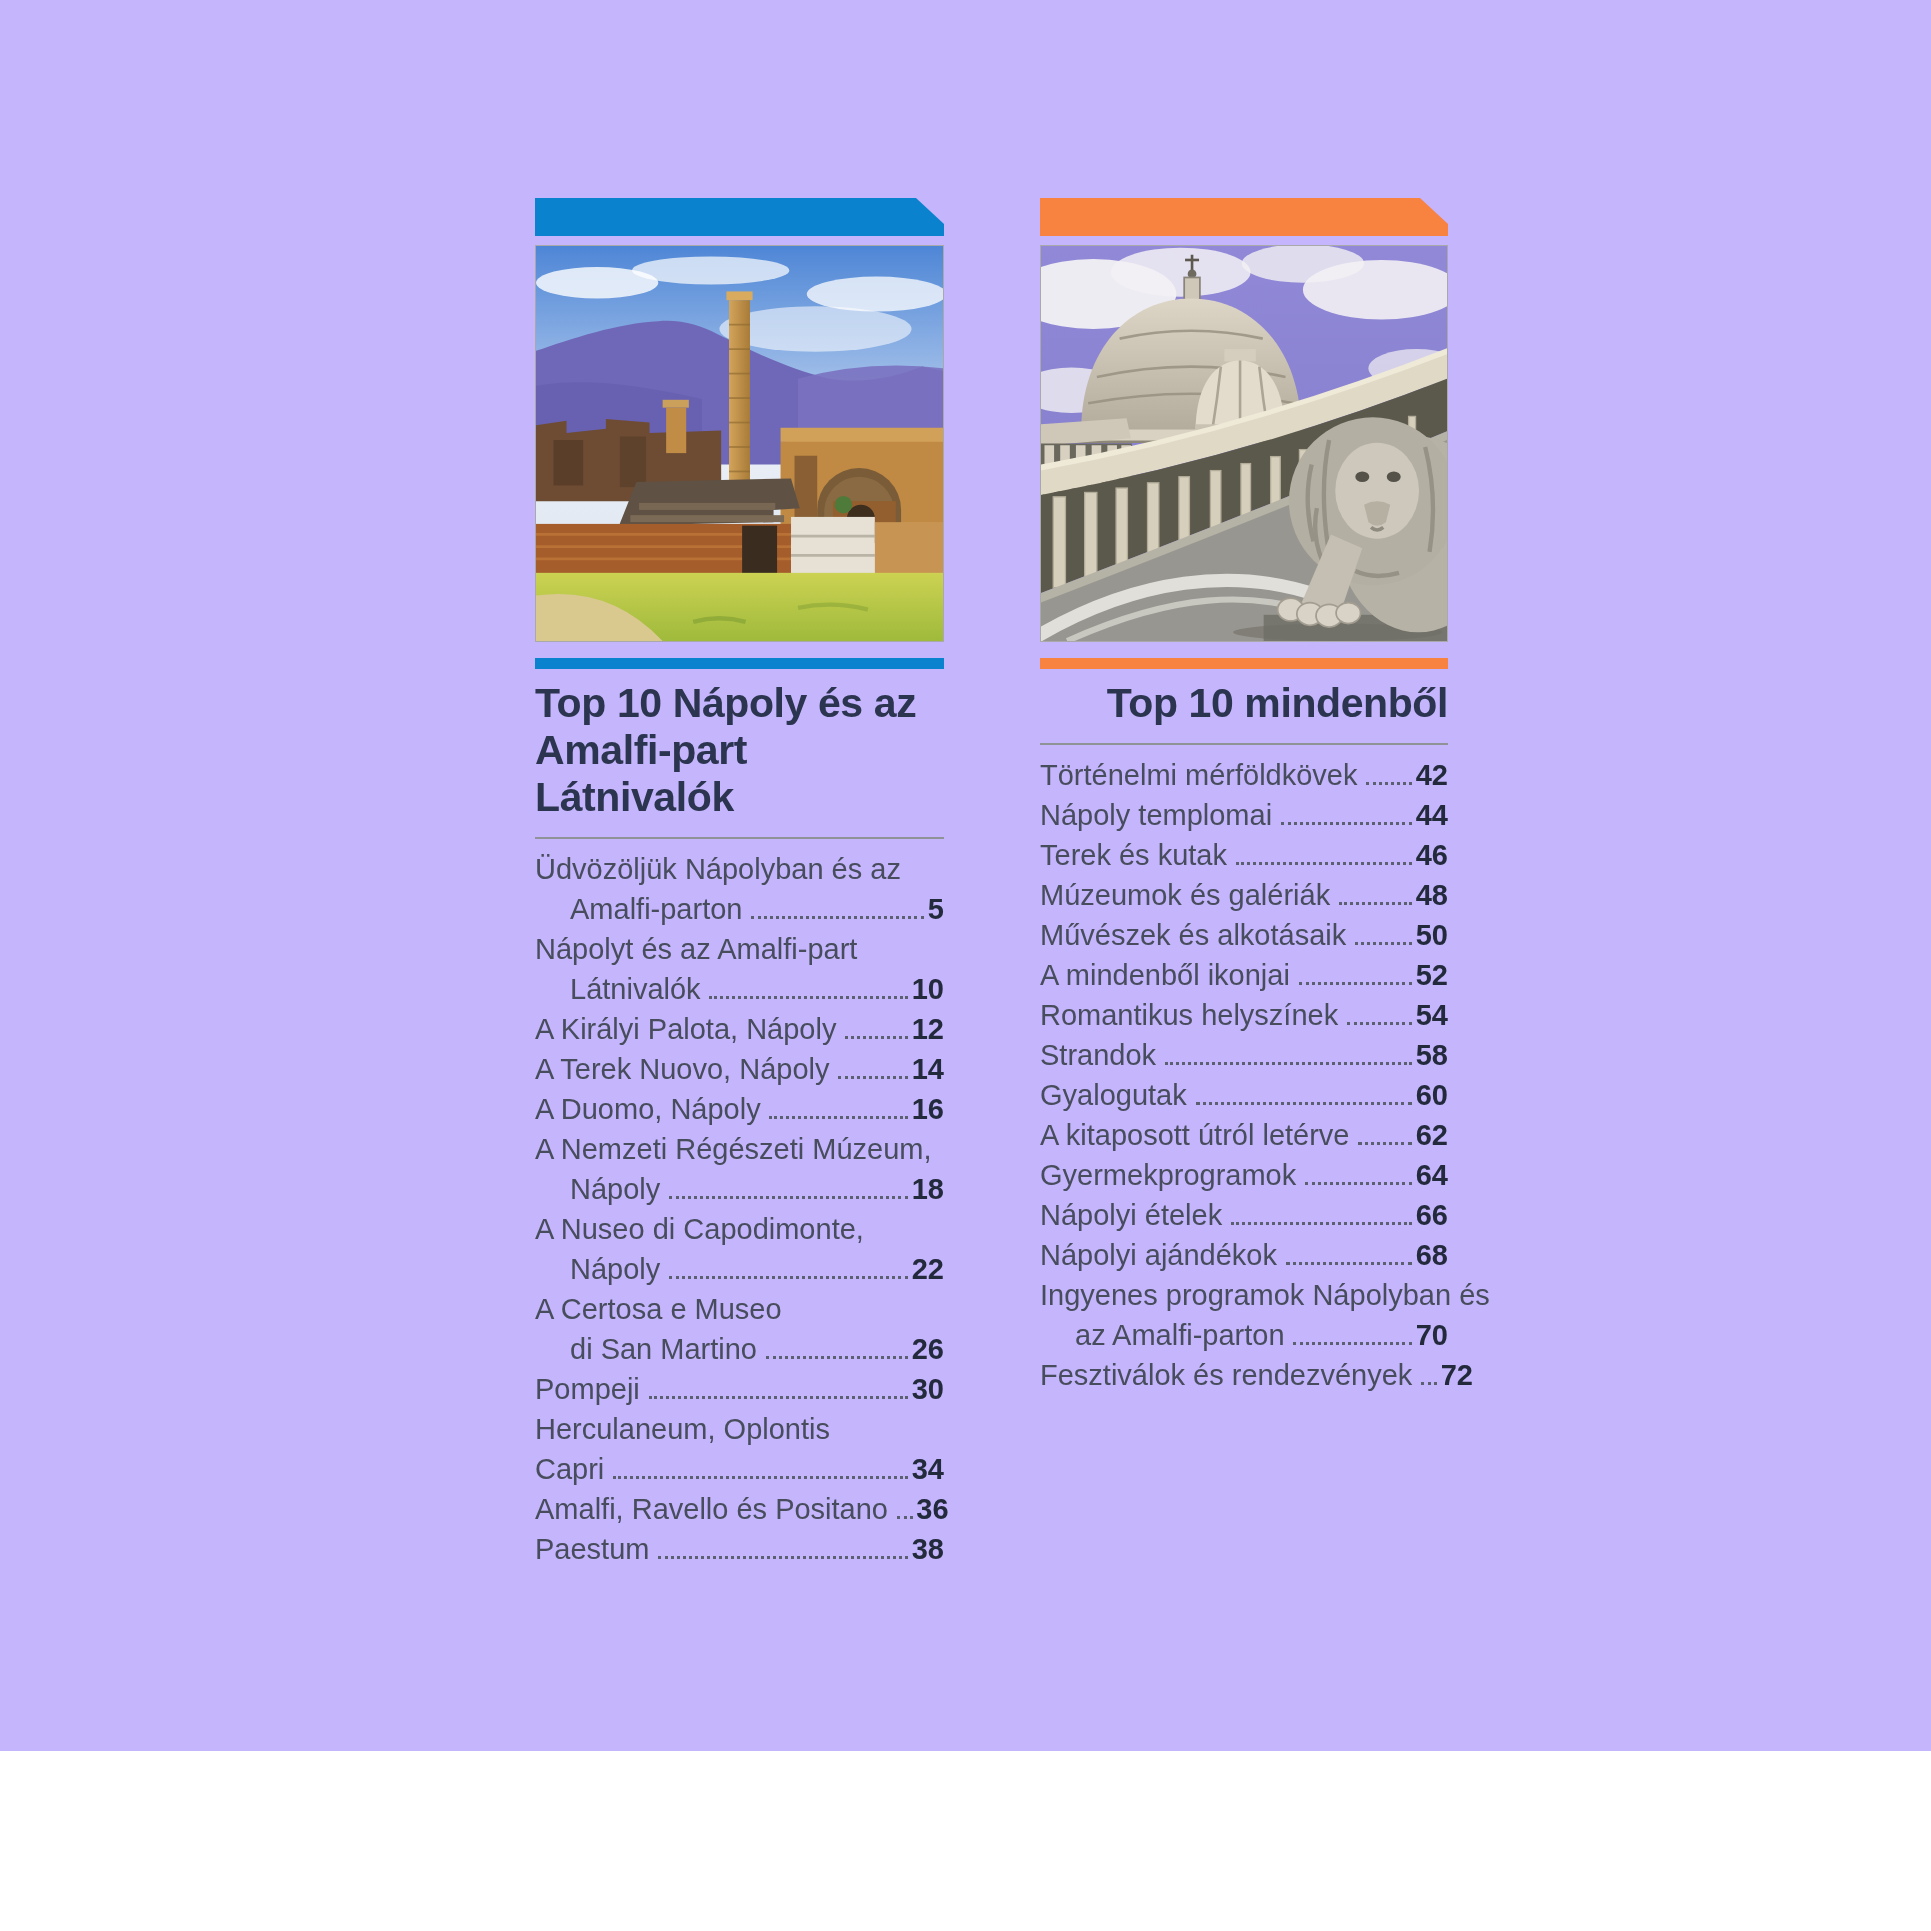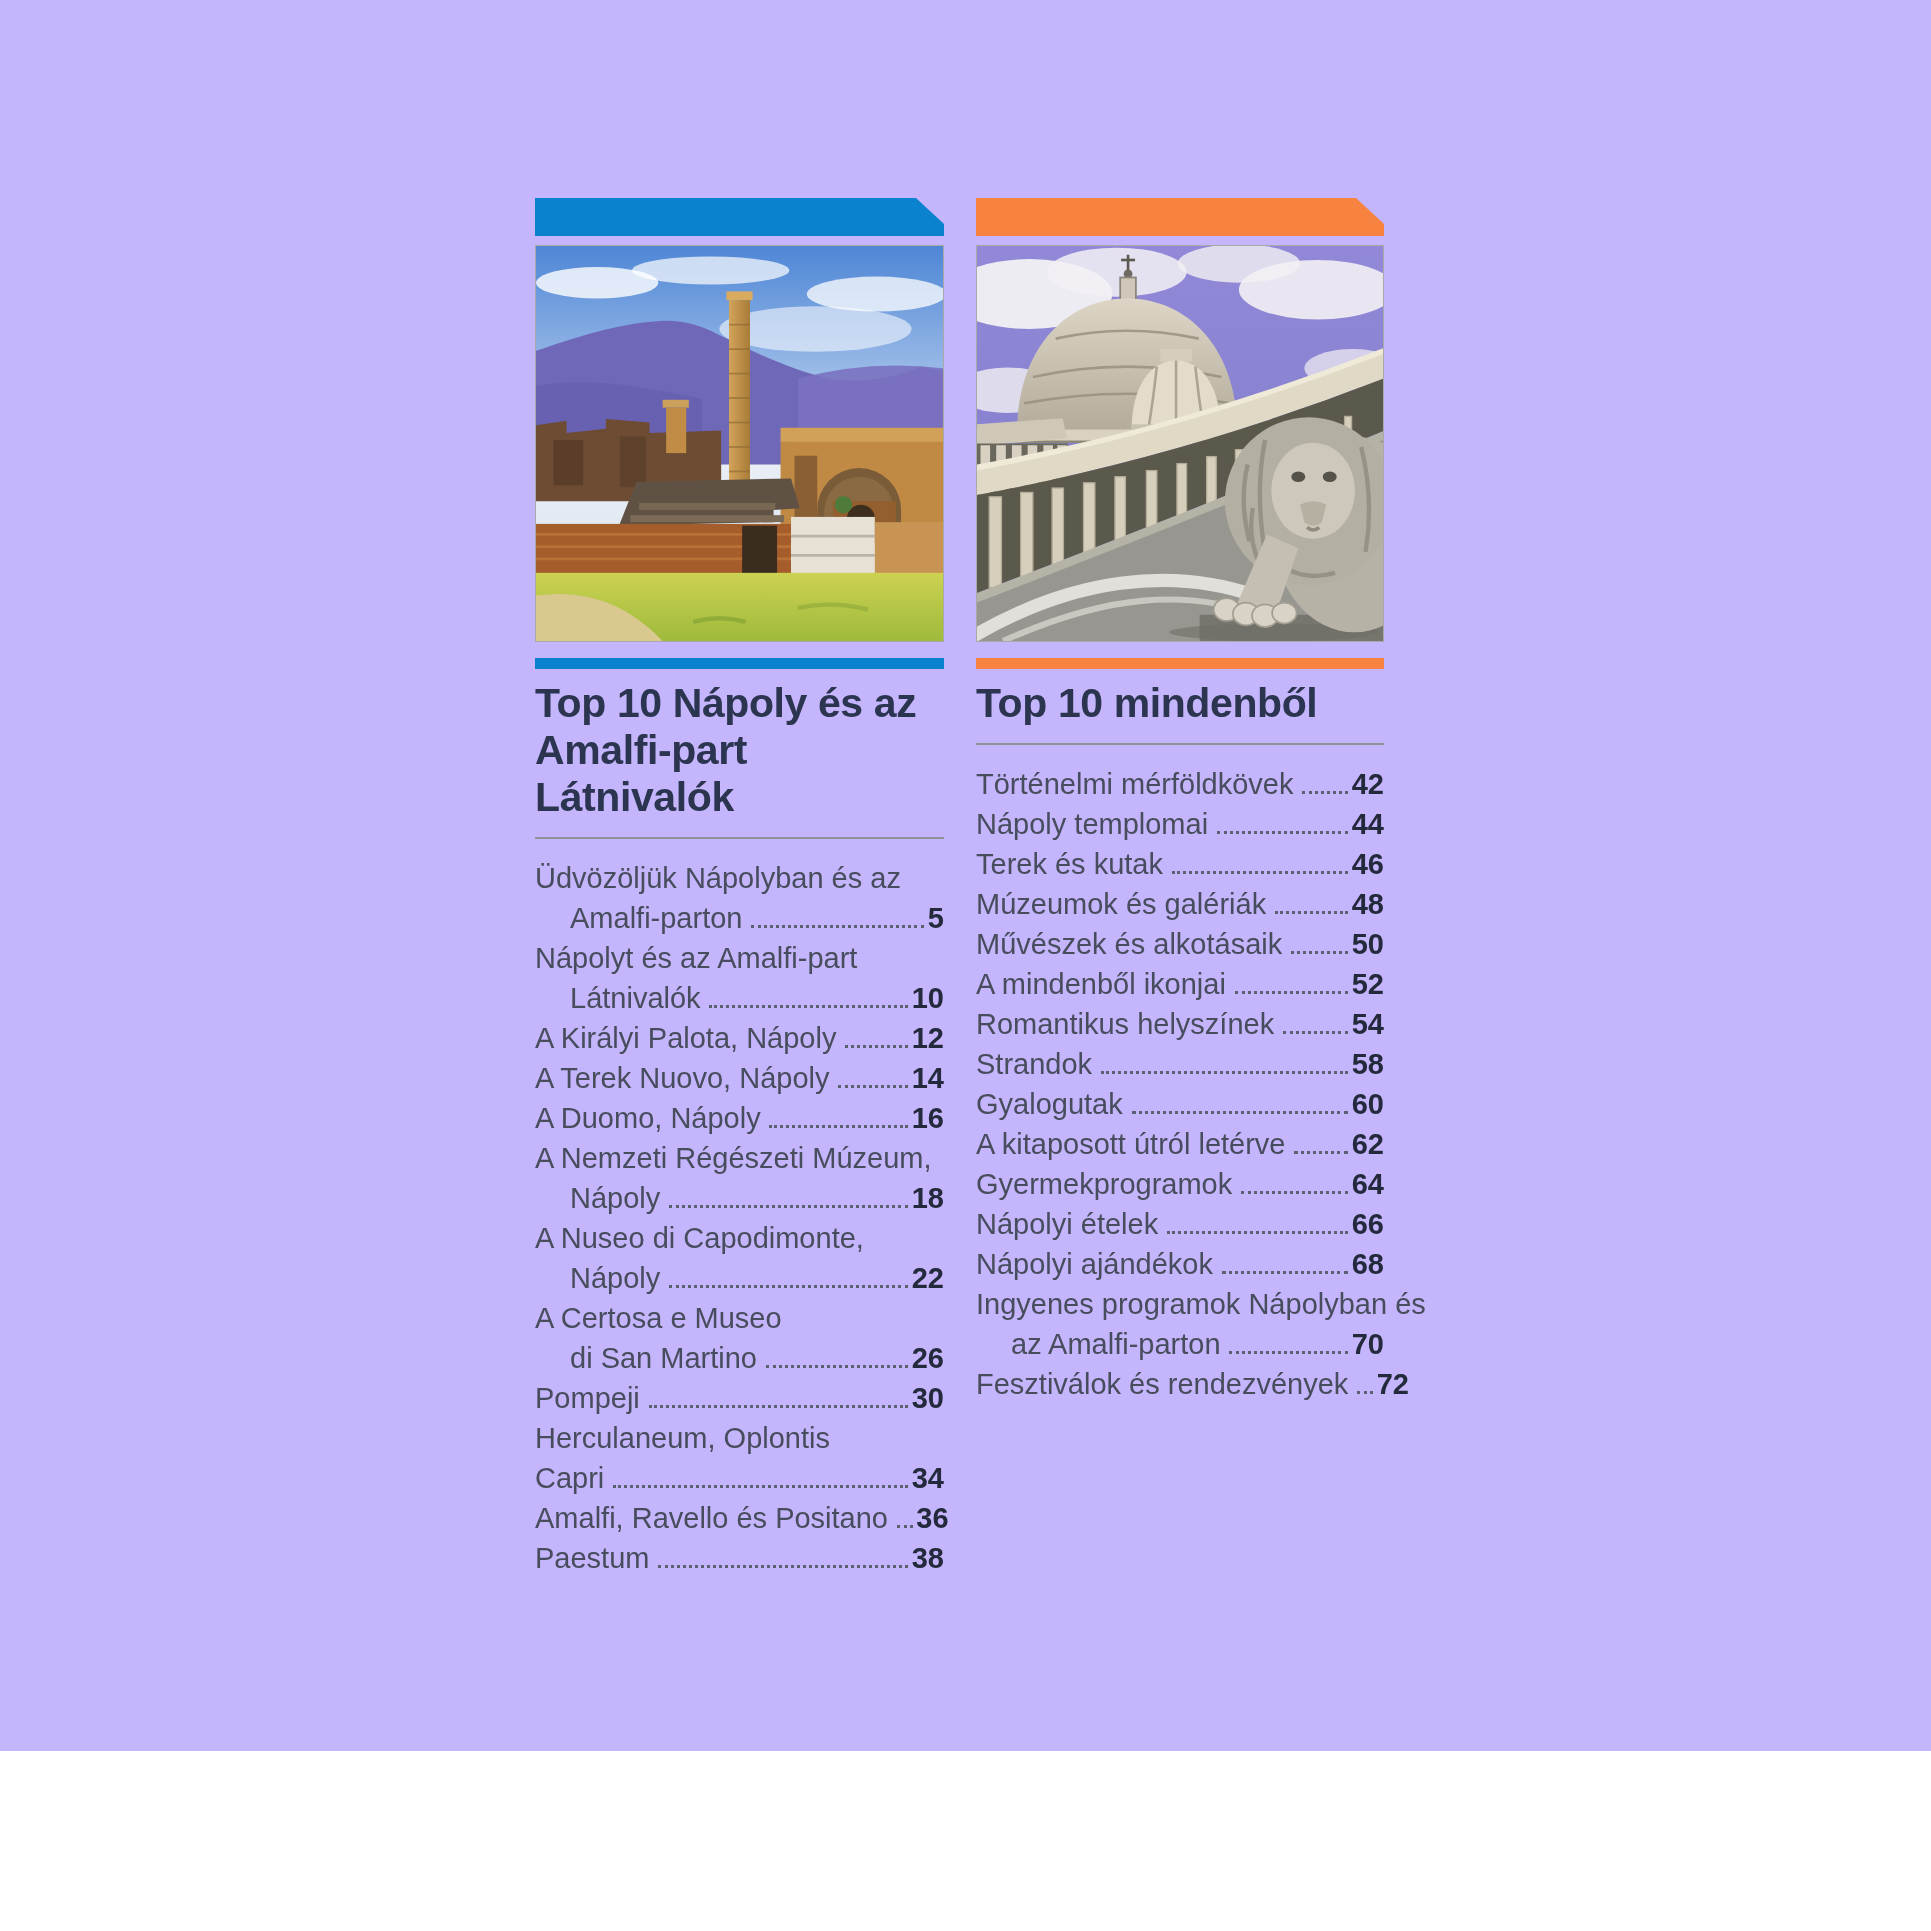--- a/index.html
+++ b/index.html
@@ -10,37 +10,37 @@
     --dot-color:#5a6070;
     --photo-border:#a9a9a9;
   }
   html,body{margin:0;padding:0;background:#ffffff;}
   .page{
     position:relative;width:1931px;height:1751px;background:#c4b5fd;overflow:hidden;
     font-family:"Liberation Sans","DejaVu Sans",sans-serif;
   }
   .col{position:absolute;top:198px;}
   .col.left{left:535px;width:409px;}
-  .col.right{left:976px;width:408px;}
+  .col.right{left:1040px;width:408px;text-align:right;}
   .tab{
     height:38px;background:#888;
     clip-path:polygon(0 0,calc(100% - 28px) 0,100% 26px,100% 100%,0 100%);
   }
   .photo{
     margin-top:8.8px;height:397px;box-sizing:border-box;
     border:1.8px solid var(--photo-border);overflow:hidden;background:#cfd6e2;
   }
   .photo svg{display:block;width:100%;height:100%;}
   .rule{margin-top:16px;height:11.4px;background:#888;}
   h1.title{
     margin:10.5px 0 0 0;font-size:41px;line-height:47px;font-weight:700;
     color:var(--title-color);white-space:pre-line;letter-spacing:-0.4px;
   }
   .divider{margin:16px 0 0 0;border:none;border-top:2.6px solid var(--divider-color);}
-  ul.toc{list-style:none;margin:19px 0 0 0;padding:0;}
+  ul.toc{list-style:none;margin:10px 0 0 0;padding:0;}
   li.toc-entry{margin:0;padding:0;}
   .line{display:flex;align-items:flex-end;font-size:29px;line-height:40px;color:var(--entry-color);}
   .line .txt{white-space:nowrap;}
   .line .txt.cont{padding-left:35px;}
   .leader{
     flex:1 1 auto;min-width:16px;
     border-bottom:3.5px dotted var(--dot-color);
     margin:0 3.5px 9.7px 8.8px;
   }
   .pagenum{font-weight:700;color:var(--num-color);}

